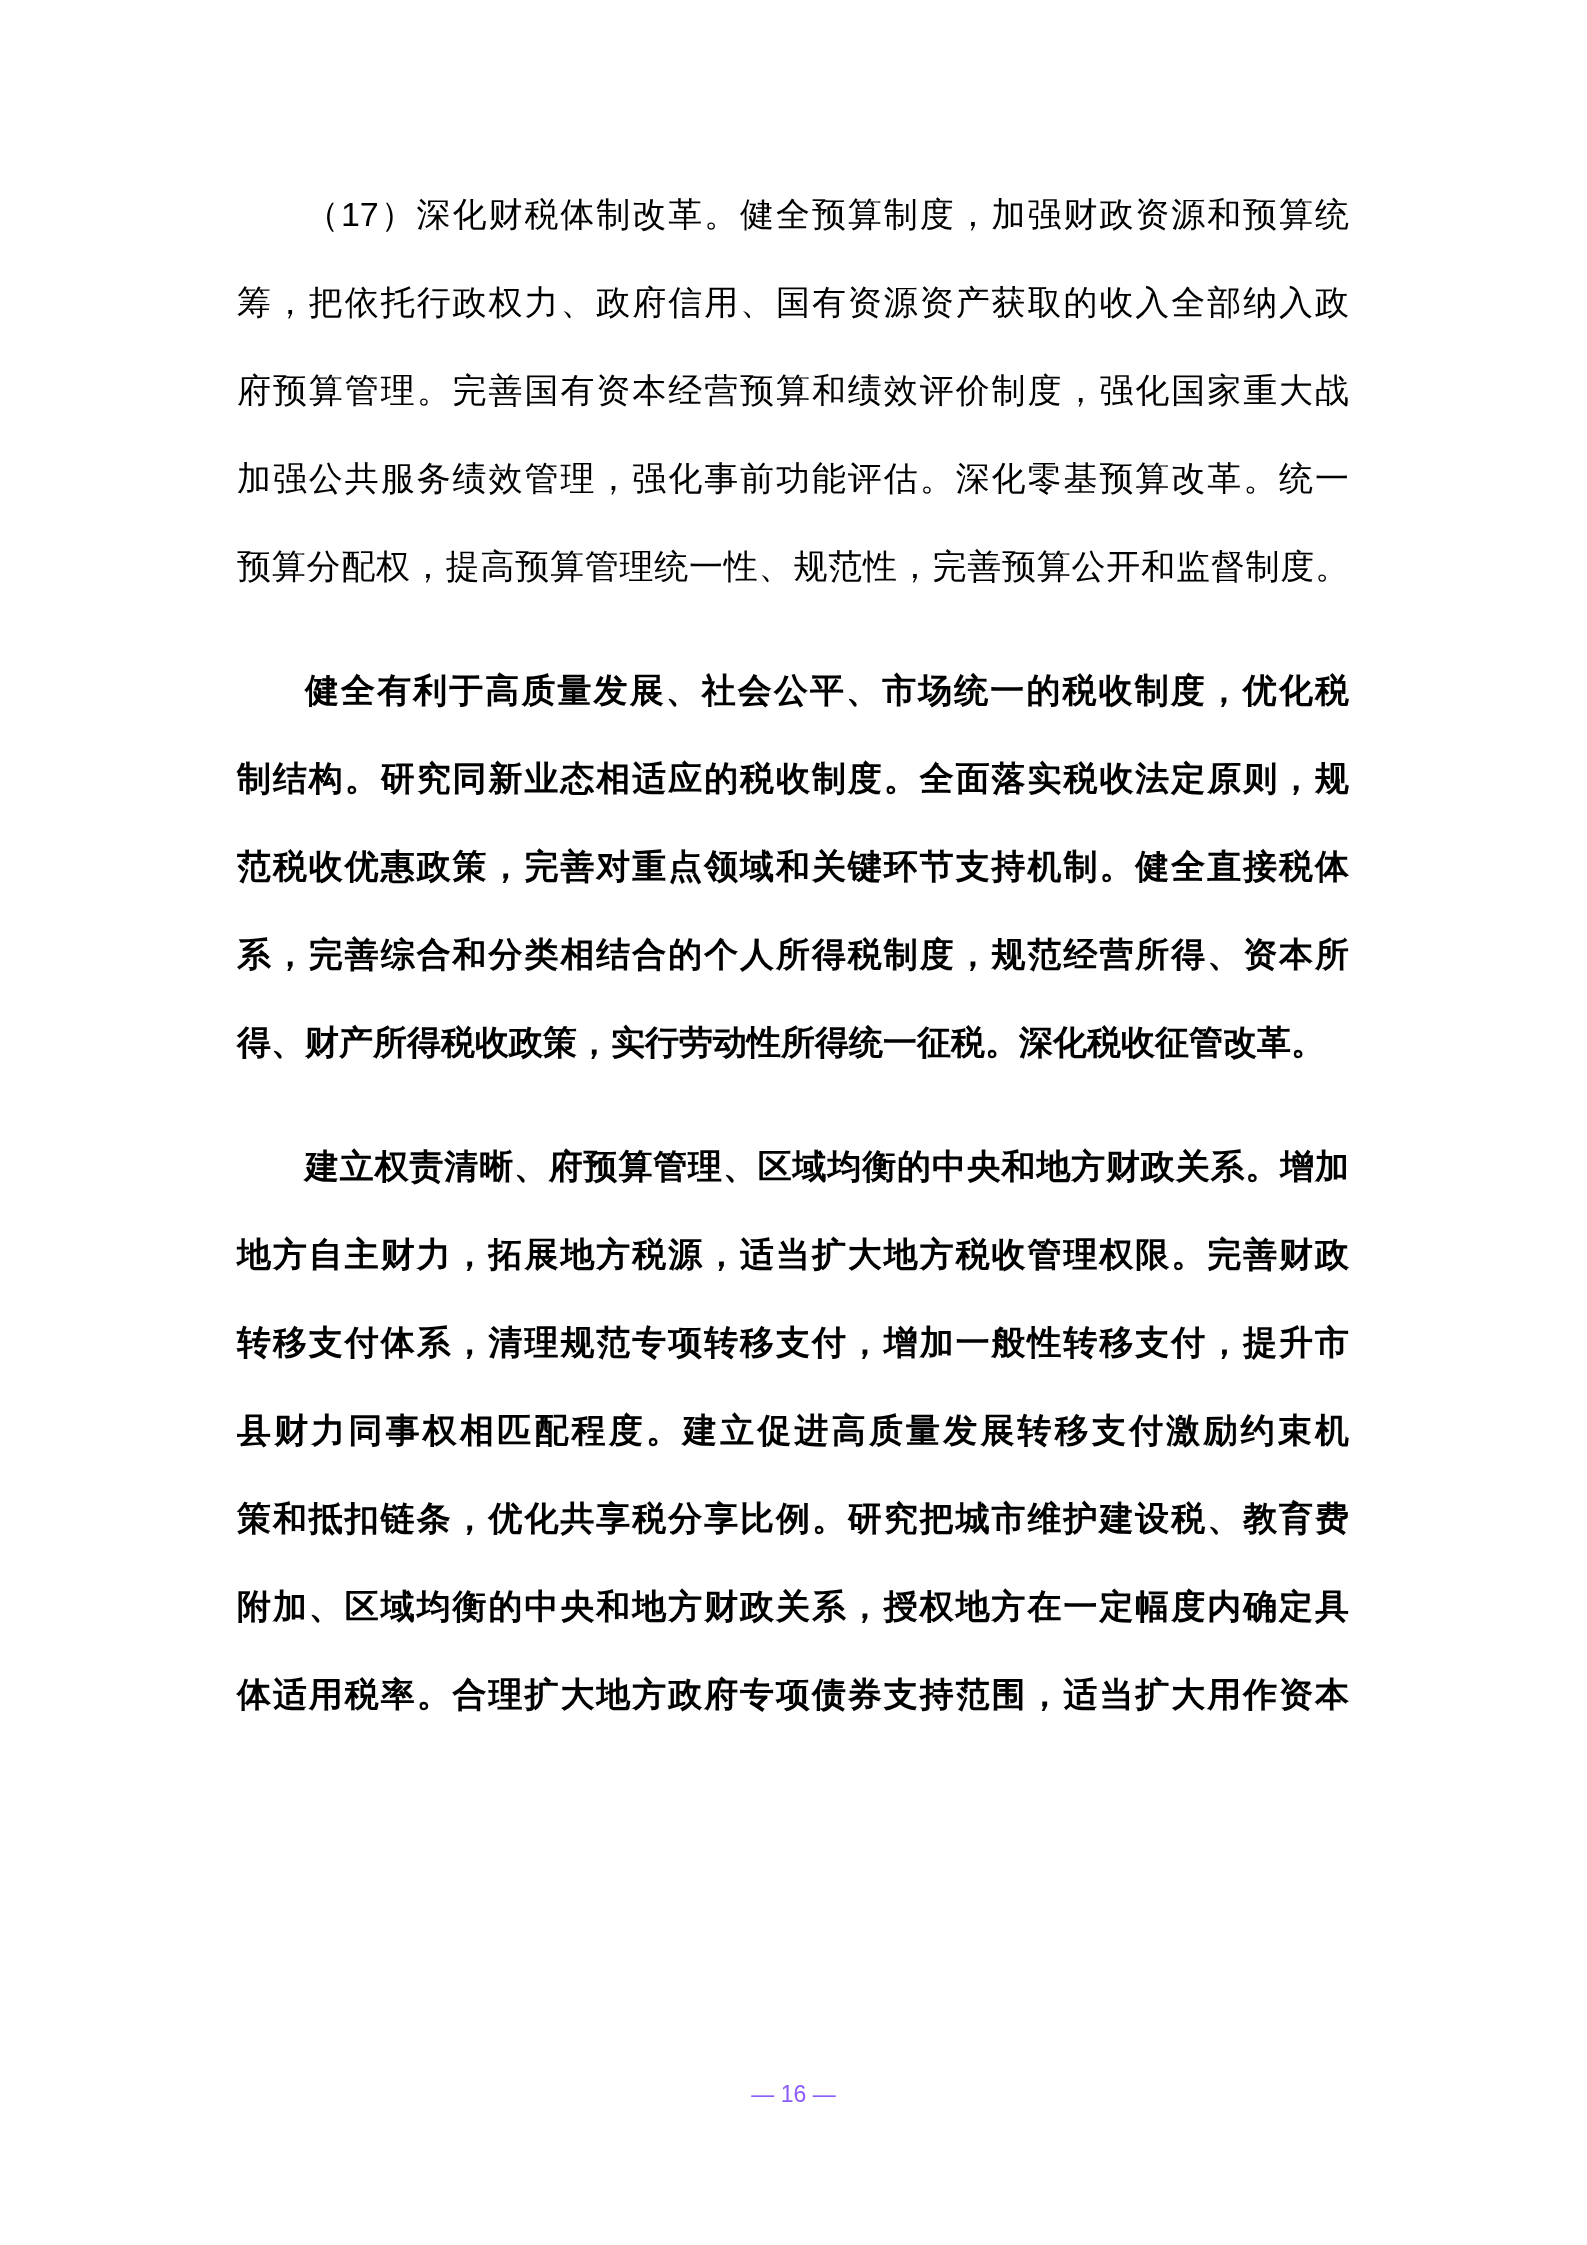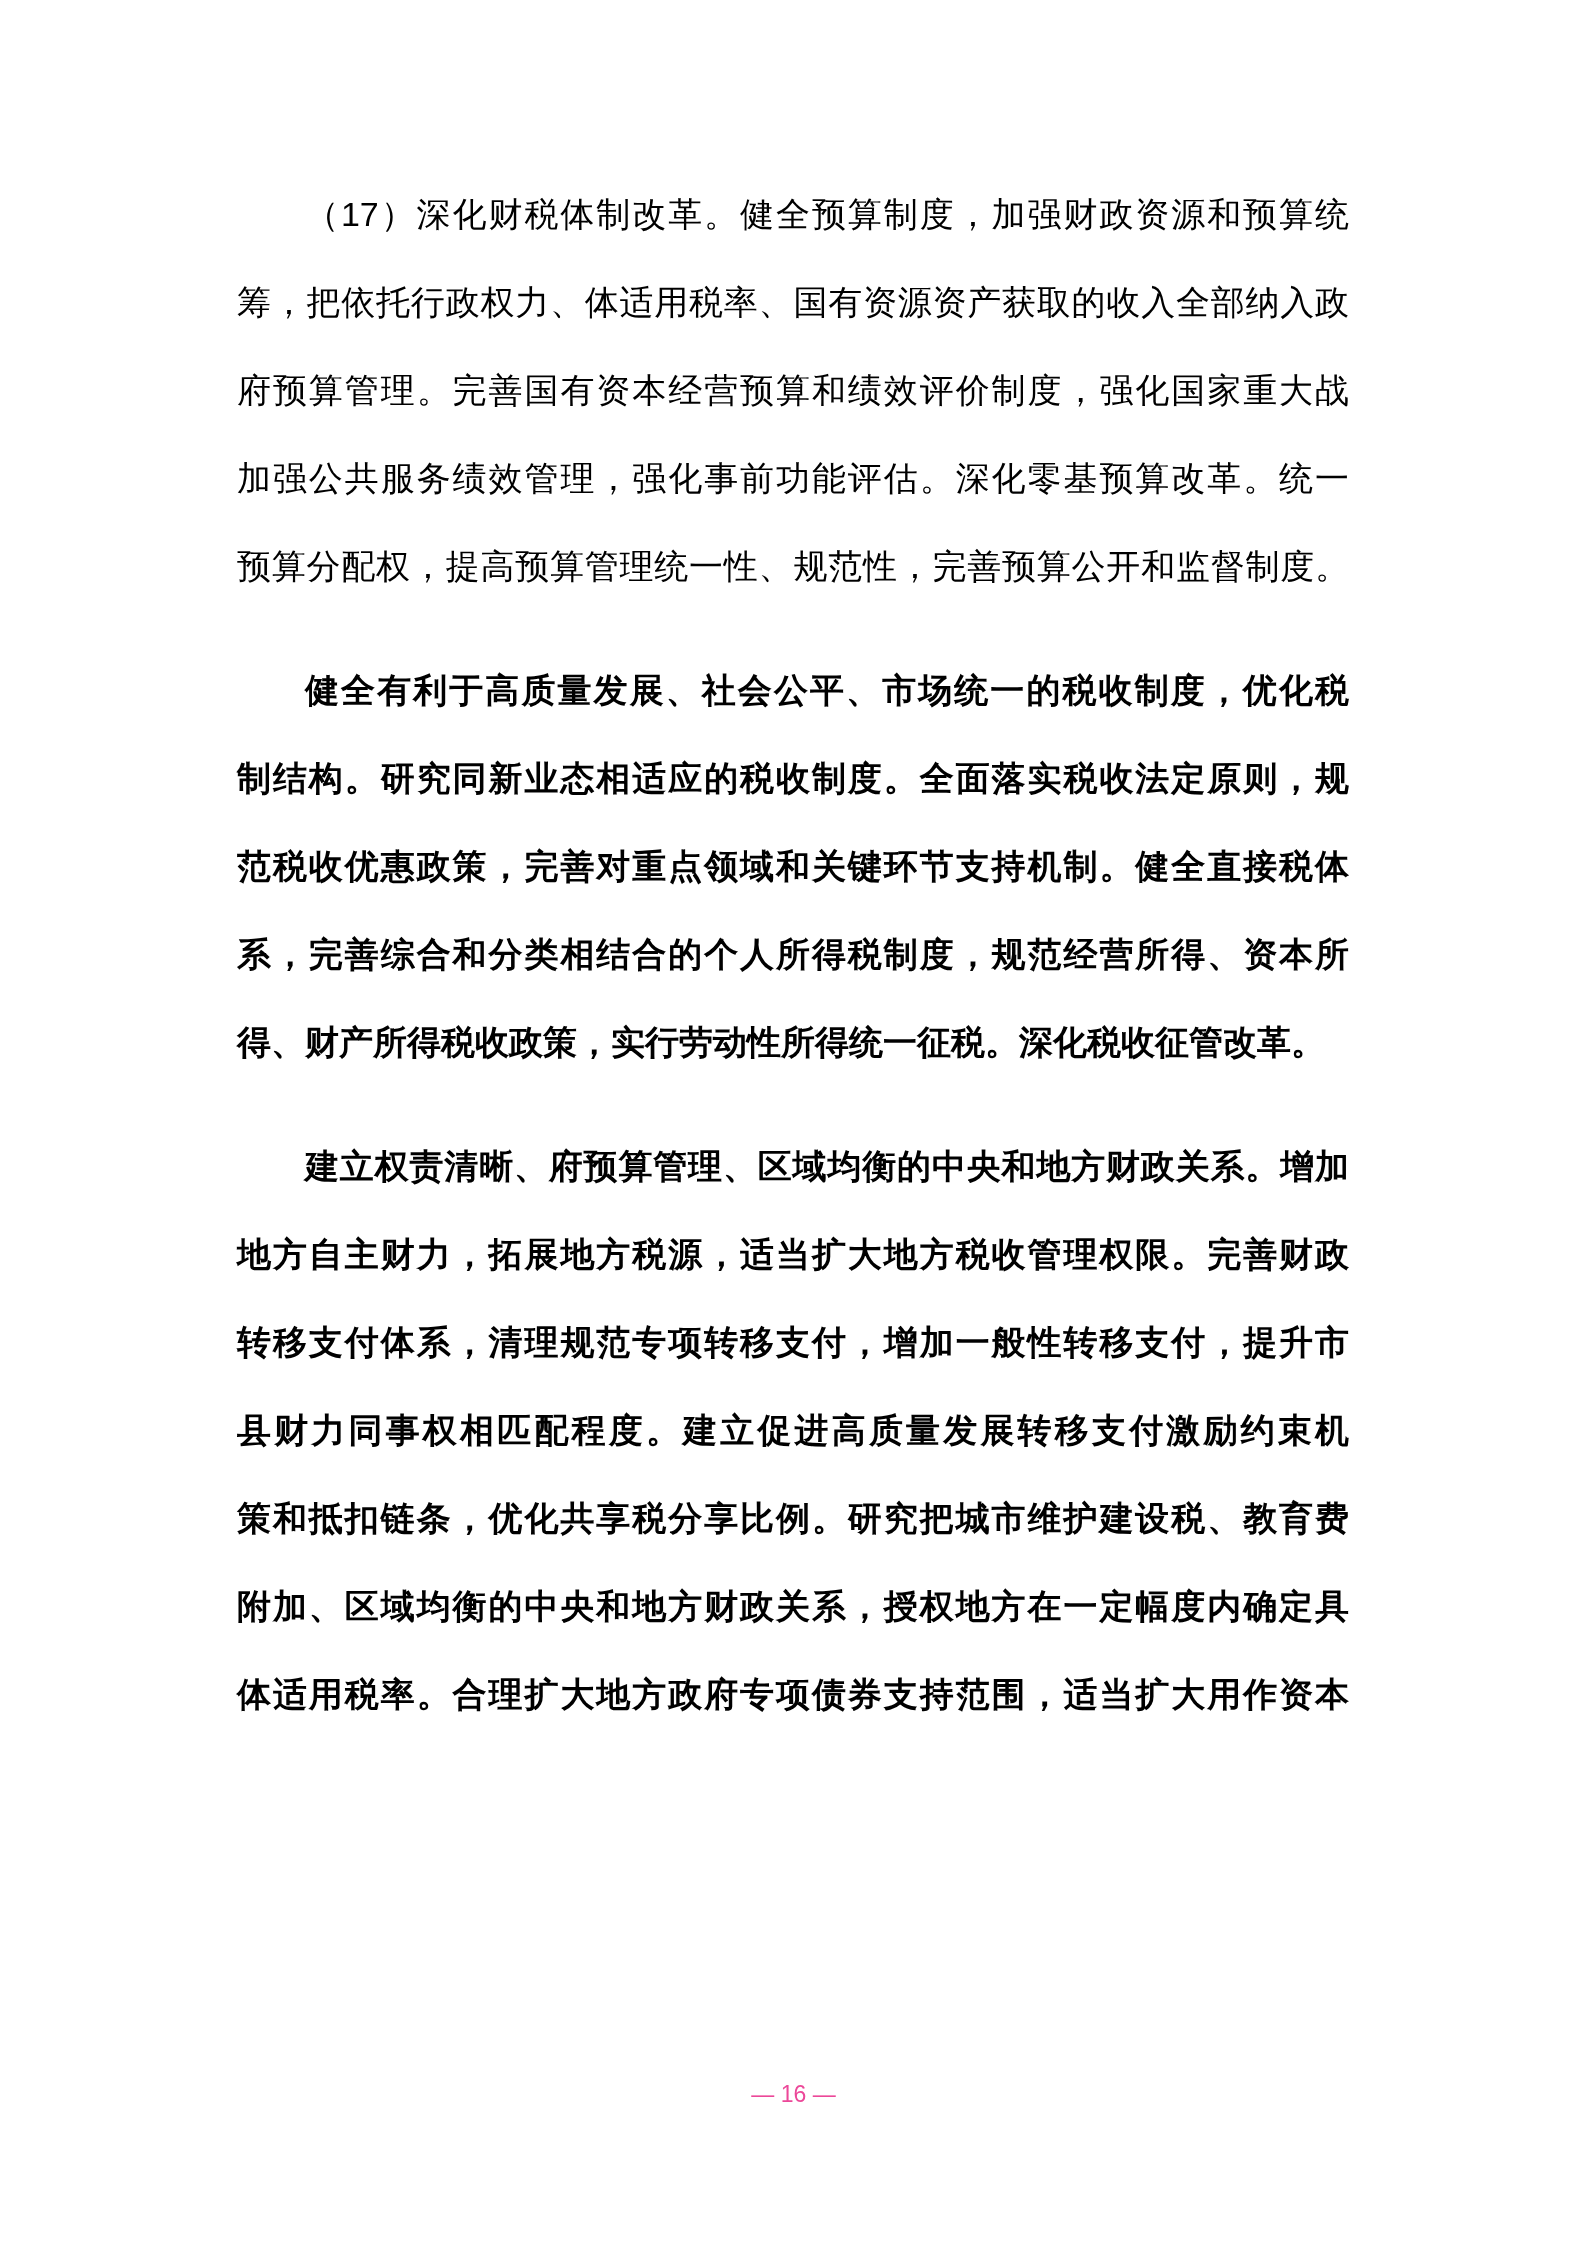--- a/index.html
+++ b/index.html
@@ -46,31 +46,31 @@
   }
   .page-number {
     position: absolute;
     top: 2076px;
     left: 0;
     width: 100%;
     height: 36px;
     line-height: 36px;
     text-align: center;
     font-size: 23px;
-    color: #ec4899;
+    color: #8b5cf6;
   }
 </style>
 </head>
 <body>
 
 <div class="page">
   <div class="doc-body">
       <div class="paragraph">
         <div class="line first">（17）深化财税体制改革。健全预算制度，加强财政资源和预算统</div>
-        <div class="line">筹，把依托行政权力、体适用税率、国有资源资产获取的收入全部纳入政</div>
+        <div class="line">筹，把依托行政权力、政府信用、国有资源资产获取的收入全部纳入政</div>
         <div class="line">府预算管理。完善国有资本经营预算和绩效评价制度，强化国家重大战</div>
         <div class="line">加强公共服务绩效管理，强化事前功能评估。深化零基预算改革。统一</div>
         <div class="line">预算分配权，提高预算管理统一性、规范性，完善预算公开和监督制度。</div>
       </div>
       <div class="paragraph">
         <div class="line first">健全有利于高质量发展、社会公平、市场统一的税收制度，优化税</div>
         <div class="line">制结构。研究同新业态相适应的税收制度。全面落实税收法定原则，规</div>
         <div class="line">范税收优惠政策，完善对重点领域和关键环节支持机制。健全直接税体</div>
         <div class="line">系，完善综合和分类相结合的个人所得税制度，规范经营所得、资本所</div>
         <div class="line last">得、财产所得税收政策，实行劳动性所得统一征税。深化税收征管改革。</div>

